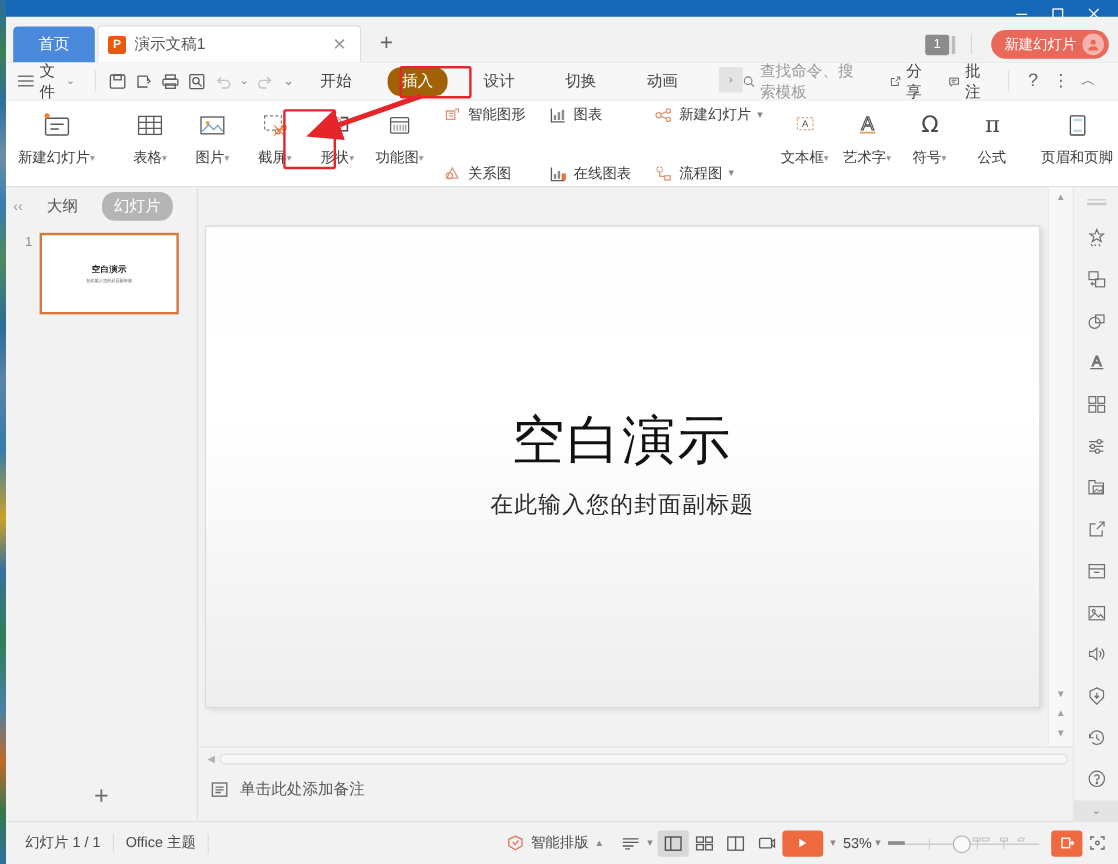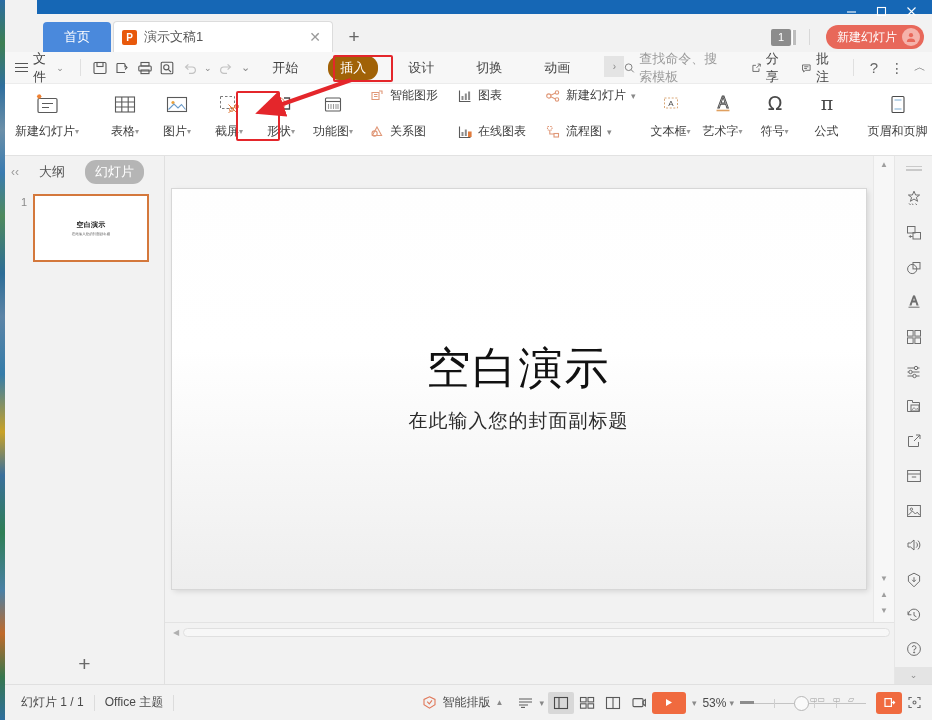--- a/index.html
+++ b/index.html
@@ -22,21 +22,20 @@
       #2b6ca3 0%, #3d7f52 6%, #2f6f9e 12%, #6b8fa8 18%, #3a7bb0 24%,
       #4f8a5d 30%, #2d6d97 38%, #5c84a6 44%, #357ca9 52%, #c9a227 60%,
       #3a6f9c 66%, #2f7f55 74%, #4a80a5 82%, #c06a2a 88%, #37774e 94%, #2f6f9e 100%);
     z-index: 50;
   }
 
   
   .titlebar {
     position: absolute; left: 5px; top: 0; right: 0; height: 52px;
     background: #22c55e;
-    margin-left: 32px;
   }
   .titlebar-top {
     position: absolute; left: 0; top: 0; right: 0; height: 14px;
     background: #1667b5;
   }
   .win-ctrls {
     position: absolute; right: 6px; top: 0; height: 22px;
     display: flex; align-items: center; gap: 0px; z-index: 12;
   }
   .win-btn {
@@ -133,21 +132,21 @@
     cursor: default; white-space: nowrap;
   }
   .rtab.active { background: #a16207; color: #ffffff; }
   .rtab-more {
     width: 20px; height: 21px; background: #e4e4e4; color: #888;
     display: flex; align-items: center; justify-content: center;
     font-size: 10px; margin-left: 4px;
   }
   .menubar-right {
     margin-left: auto; display: flex; align-items: center;
-    gap: 2px; padding-right: 2px;
+    gap: 2px; padding-right: 15px;
   }
   .mb-item {
     display: flex; align-items: center; gap: 4px; font-size: 13px;
     color: #444; padding: 0 7px; height: 24px;
   }
   .search-box {
     display: flex; align-items: center; gap: 4px;
     font-size: 13px; color: #9a9a9a; margin-right: 12px;
   }
 
@@ -162,22 +161,22 @@
   .big-btn {
     display: flex; flex-direction: column; align-items: center;
     justify-content: flex-start; padding: 6px 6px 0 6px; min-width: 52px;
     font-size: 12px; color: #3d3d3d; cursor: default; position: relative;
   }
   .big-btn .bi { height: 30px; display: flex; align-items: center; justify-content: center; }
   .big-btn .bl { display: flex; align-items: center; gap: 0; margin-top: 3px; white-space: nowrap; }
   .big-btn .bl .caret { font-size: 8px; color: #999; }
 
   .stack-group {
-    display: flex; flex-direction: column; justify-content: flex-start;
-    height: 72px; padding: 0 3px; gap: 13px;
+    display: flex; flex-direction: column; justify-content: space-between;
+    height: 72px; padding: 0 3px; gap: 2px;
   }
   .small-btn {
     display: flex; align-items: center; gap: 5px; padding: 3px 6px;
     font-size: 12px; color: #3d3d3d; white-space: nowrap; cursor: default;
   }
   .small-btn .si { width: 17px; height: 17px; display: flex; align-items: center; justify-content: center; }
 
   
   .hl-box {
     position: absolute; border: 2.5px solid #e4262b; border-radius: 2px;
@@ -762,20 +761,29 @@
         <div class="vs-arrow bot">▼</div>
         <div class="vs-arrow bot2">▲</div>
         <div class="vs-arrow bot3">▼</div>
       </div>
 
       <div class="notes-wrap">
         <div class="hscroll-row">
           <span class="hs-arrow">◀</span>
           <span class="hs-track"></span>
         </div>
+        <div class="notes-line">
+          <span>
+            <svg width="16" height="16" viewBox="0 0 16 16" fill="none" stroke="#6a6a6a" stroke-width="1.1">
+              <rect x="2" y="2.5" width="12" height="11"></rect>
+              <path d="M4.6 6 h6.8 M4.6 8.2 h6.8 M4.6 10.4 h4.4"></path>
+            </svg>
+          </span>
+          <span>单击此处添加备注</span>
+        </div>
       </div>
     </div>
 
     <div class="right-rail">
       <div class="rail-grip"></div>
       <div class="rail-grip2"></div>
 
       <div class="rail-icon">
         <svg width="18" height="18" viewBox="0 0 18 18" fill="none" stroke="#6e6e6e" stroke-width="1">
           <path d="M9 2.2 L10.6 6 L14.6 6 L11.4 8.5 L12.6 12.3 L9 10 L5.4 12.3 L6.6 8.5 L3.4 6 L7.4 6 z"></path>

